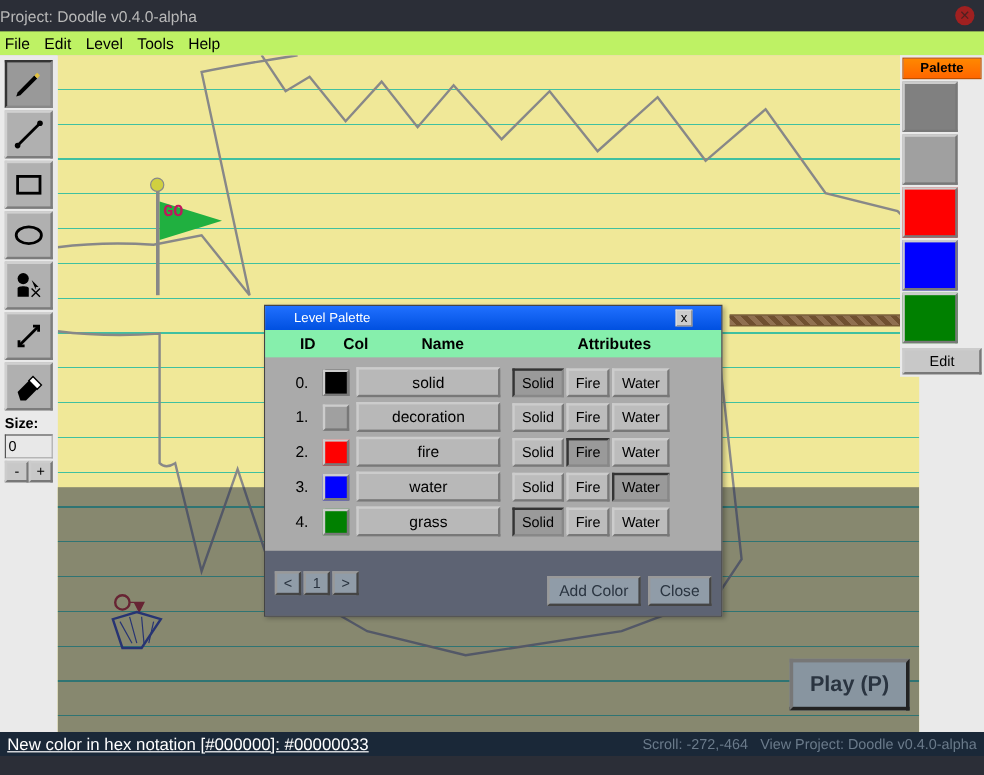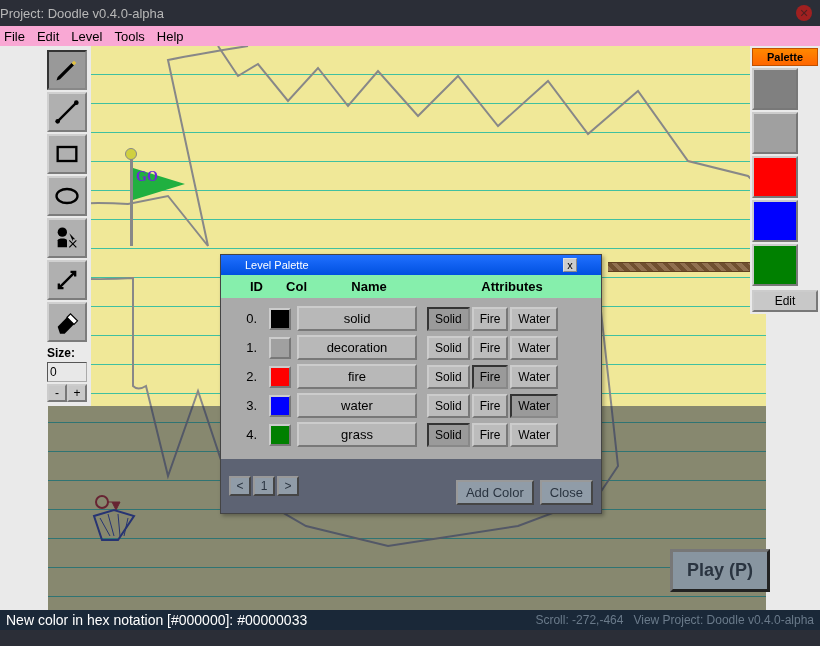--- a/index.html
+++ b/index.html
@@ -1,40 +1,40 @@
 <!DOCTYPE html>
 <html><head>
 <meta charset="utf-8">
 <style>
 * { box-sizing: border-box; margin: 0; padding: 0; font-family: sans-serif; }
 body { background: #2b2e37; width: 820px; height: 646px; overflow: hidden; position: relative; }
 .titlebar { height: 26px; background: #2b2e37; display: flex; align-items: center; position: relative; }
 .titlebar-title { color: #b8b8b8; font-size: 13px; }
 .close-btn { position: absolute; right: 8px; top: 5px; width: 16px; height: 16px; background: #a02020; border-radius: 50%; color: #502020; display: flex; align-items: center; justify-content: center; font-size: 11px; cursor: pointer; }
-.menubar { height: 20px; background: #f9a8d4; display: flex; align-items: center; padding: 0 4px; font-size: 13px; }
+.menubar { height: 20px; background: #bef264; display: flex; align-items: center; padding: 0 4px; font-size: 13px; }
 .menubar span { margin-right: 12px; cursor: pointer; }
 .workspace { position: relative; height: 564px; background: #eaeaea; }
-.toolbar-left { position: absolute; left: 0; top: 0; width: 48px; background: #eaeaea; padding: 2px; z-index: 5; margin-left: 43px; }
+.toolbar-left { position: absolute; left: 0; top: 0; width: 48px; background: #eaeaea; padding: 2px; z-index: 5; }
 .tool-btn { width: 40px; height: 40px; background: #b0b0b0; border: 2px outset #d0d0d0; margin: 2px; display: flex; align-items: center; justify-content: center; cursor: pointer; }
 .tool-btn.active { border: 2px inset #888; background: #999; }
 .tool-btn svg { width: 28px; height: 28px; }
 .size-section { padding: 2px; font-size: 12px; }
 .size-label { font-weight: bold; }
 .size-val { border: 1px inset #aaa; padding: 2px; background: #e8e8e8; margin-top: 2px; }
 .size-btns { display: flex; margin-top: 2px; }
 .size-btns button { width: 20px; height: 18px; border: 2px outset #ccc; background: #c8c8c8; cursor: pointer; font-size: 12px; }
 .palette-right { position: absolute; right: 0; top: 0; width: 70px; background: #eaeaea; padding: 2px; z-index: 5; }
 .palette-label { background: linear-gradient(#ff8800,#ff6600); color: #000; font-size: 11px; text-align: center; padding: 2px; border: 1px solid #c05000; font-weight: bold; }
 .swatch { width: 46px; height: 42px; border: 2px outset #ccc; margin: 2px 0; cursor: pointer; }
 .edit-btn { border: 2px outset #ccc; background: #c8c8c8; font-size: 12px; padding: 2px; text-align: center; cursor: pointer; margin-top: 4px; }
 .canvas-area { position: absolute; left: 48px; top: 0; right: 54px; bottom: 0; background: #f0e898; overflow: hidden; }
 .canvas-lines { position: absolute; left: 0; right: 0; top: 0; bottom: 0; background: repeating-linear-gradient(to bottom, transparent 0, transparent 28px, #40c0a0 28px, #40c0a0 29px); }
 .scribble { position: absolute; stroke: #888; stroke-width: 2; fill: none; }
 .overlay-dim { position: absolute; left: 0; right: 0; bottom: 0; top: 360px; background: rgba(30,40,70,0.5); z-index: 3; }
-.play-btn { position: absolute; bottom: 18px; right: 50px; border: 3px outset #777; background: #8895a0; padding: 8px 14px; font-size: 18px; font-weight: bold; cursor: pointer; z-index: 4; color: #2a3440; }
+.play-btn { position: absolute; bottom: 18px; right: 62px; border: 3px outset #777; background: #8895a0; padding: 8px 14px; font-size: 18px; font-weight: bold; cursor: pointer; z-index: 4; color: #2a3440; }
 .dialog { position: absolute; left: 220px; top: 208px; width: 382px; background: #aaa; border: 1px solid #444; box-shadow: 2px 2px 4px rgba(0,0,0,0.3); z-index: 20; }
 .dialog-title { background: linear-gradient(#2070ff,#0050e0); color: #fff; font-size: 11px; padding: 3px 24px; display: flex; justify-content: space-between; align-items: center; }
 .dialog-close { background: #ccc; color: #000; width: 14px; height: 14px; display: flex; align-items: center; justify-content: center; font-size: 11px; cursor: pointer; border: 1px outset #ddd; }
 .dialog-header { display: flex; padding: 4px 8px; font-weight: bold; font-size: 13px; background: #86efac; }
 .dh-id { width: 34px; text-align: right; }
 .dh-col { width: 44px; text-align: right; }
 .dh-name { width: 124px; text-align: center; }
 .dh-attr { flex: 1; text-align: center; }
 .dialog-body { background: #aaa; padding: 4px 8px 8px 8px; }
 .prow { display: flex; align-items: center; margin: 4px 0; }
@@ -42,27 +42,27 @@
 .prow .pcol { width: 22px; height: 22px; border: 2px outset #ccc; margin: 0 6px; }
 .prow .pname { width: 120px; border: 2px outset #ccc; background: #b8b8b8; text-align: center; font-size: 13px; padding: 3px; margin-right: 10px; cursor: pointer; }
 .prow .attrs { display: flex; gap: 2px; }
 .attr-btn { border: 2px outset #ccc; background: #bcbcbc; font-size: 12px; padding: 3px 6px; cursor: pointer; }
 .attr-btn.pressed { border: 2px inset #888; background: #9a9a9a; }
 .dialog-footer { background: rgba(30,40,70,0.55); padding: 8px; display: flex; justify-content: space-between; align-items: center; }
 .pager { display: flex; gap: 2px; }
 .pager button { border: 2px outset #999; background: #909ca8; width: 22px; height: 20px; cursor: pointer; font-size: 12px; color: #2a3440; }
 .footer-btns { display: flex; gap: 6px; margin-top: 13px; }
 .footer-btns button { border: 2px outset #999; background: #909ca8; padding: 3px 8px; cursor: pointer; font-size: 13px; color: #2a3440; }
-.statusbar { height: 20px; background: #1a2838; color: #fff; font-family: monospace; font-size: 14px; display: flex; align-items: center; padding: 0 6px; position: relative; }
+.statusbar { height: 20px; background: #1a2838; color: #fff; font-family: monospace; font-size: 14px; display: flex; align-items: center; padding: 0 6px; position: relative; text-decoration: underline; }
 .status-right { position: absolute; right: 6px; color: #6a7a8a; font-family: sans-serif; font-size: 12px; }
 .flag { position: absolute; left: 82px; top: 108px; z-index: 2; }
 .flag-pole { width: 3px; height: 92px; background: #888; position: absolute; left: 0; top: 0; }
 .flag-knob { width: 12px; height: 12px; background: #d0d040; border-radius: 50%; position: absolute; left: -5px; top: -6px; border: 1px solid #888; }
 .flag-tri { position: absolute; left: 3px; top: 14px; width: 0; height: 0; border-top: 16px solid transparent; border-bottom: 16px solid transparent; border-left: 52px solid #20b040; }
-.flag-text { position: absolute; left: 6px; top: 15px; color: #6d28d9; font-size: 14px; font-family: Liberation Serif, serif; font-weight: bold; z-index: 2; }
+.flag-text { position: absolute; left: 6px; top: 15px; color: #be185d; font-size: 14px; font-family: Liberation Mono, monospace; font-weight: bold; z-index: 2; }
 .dirt-strip { position: absolute; right: 0; top: 216px; width: 158px; height: 10px; background: repeating-linear-gradient(45deg,#907050,#907050 4px,#705030 4px,#705030 8px); border-top: 1px solid #604020; border-bottom: 1px solid #604020; z-index: 1; }
 .balloon { position: absolute; left: 42px; top: 446px; z-index: 2; }
 </style>
 </head>
 <body>
 
 <div class="titlebar">
   <span class="titlebar-title">Project: Doodle v0.4.0-alpha</span>
   <div class="close-btn">✕</div>
 </div>

